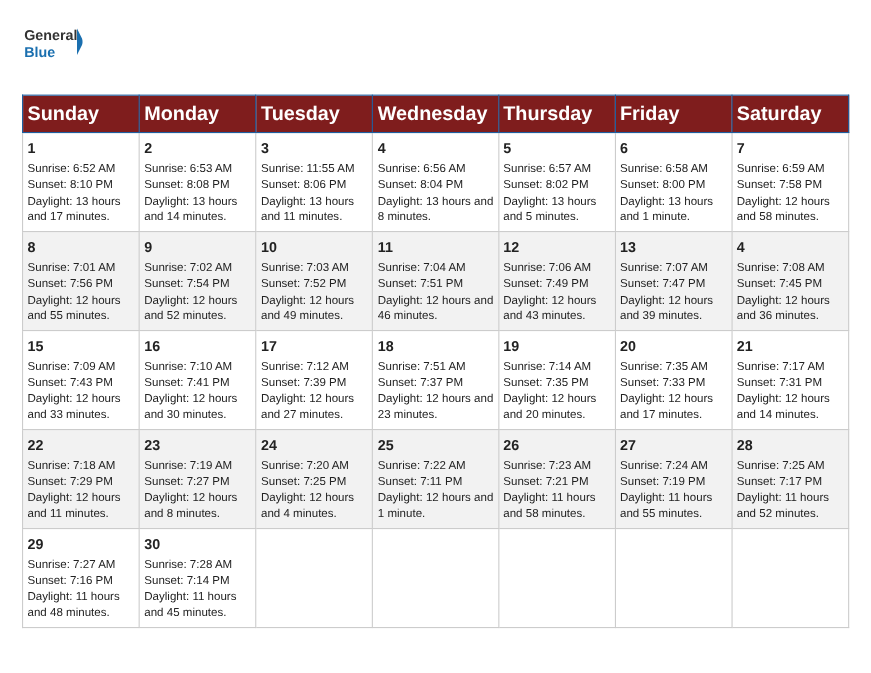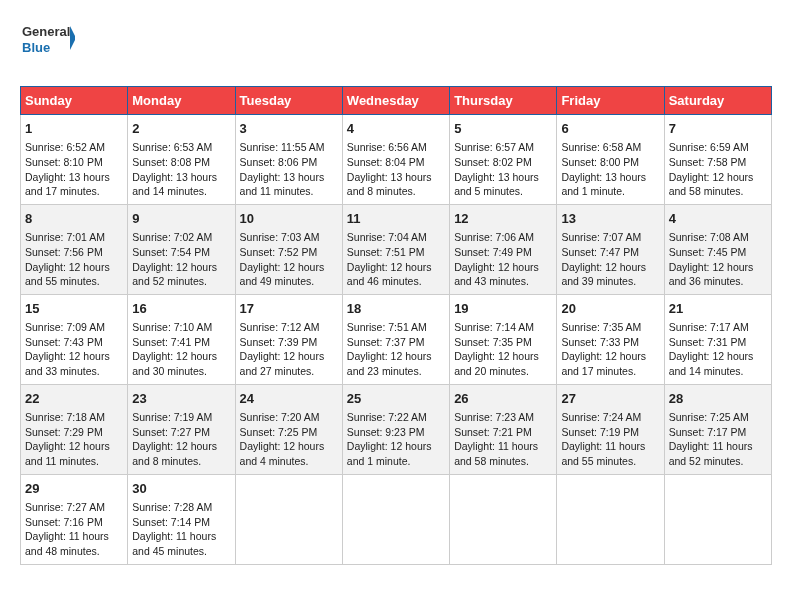--- a/index.html
+++ b/index.html
@@ -34,25 +34,25 @@
     .location {
       font-size: 16px;
       color: #555;
     }
     table {
       width: 100%;
       border-collapse: collapse;
       font-size: 10.5px;
     }
     thead tr th {
-      background-color: #ef4444;
+      background-color: #7f1d1d;
       color: #fff;
       padding: 6px 4px;
       text-align: left;
-      font-size: 13px;
+      font-size: 18px;
       font-weight: bold;
       border: 1px solid #1e5fa0;
     }
     tbody tr td {
       vertical-align: top;
       padding: 5px 4px;
       border: 1px solid #ccc;
       min-width: 100px;
       line-height: 1.4;
       font-size: 10.5px;
@@ -251,21 +251,21 @@
         </td>
         <td>
           <span class="day-num">24</span>
           <div>Sunrise: 7:20 AM</div>
           <div>Sunset: 7:25 PM</div>
           <div>Daylight: 12 hours and 4 minutes.</div>
         </td>
         <td>
           <span class="day-num">25</span>
           <div>Sunrise: 7:22 AM</div>
-          <div>Sunset: 9:23 PM</div>
+          <div>Sunset: 7:11 PM</div>
           <div>Daylight: 12 hours and 1 minute.</div>
         </td>
         <td>
           <span class="day-num">26</span>
           <div>Sunrise: 7:23 AM</div>
           <div>Sunset: 7:21 PM</div>
           <div>Daylight: 11 hours and 58 minutes.</div>
         </td>
         <td>
           <span class="day-num">27</span>

